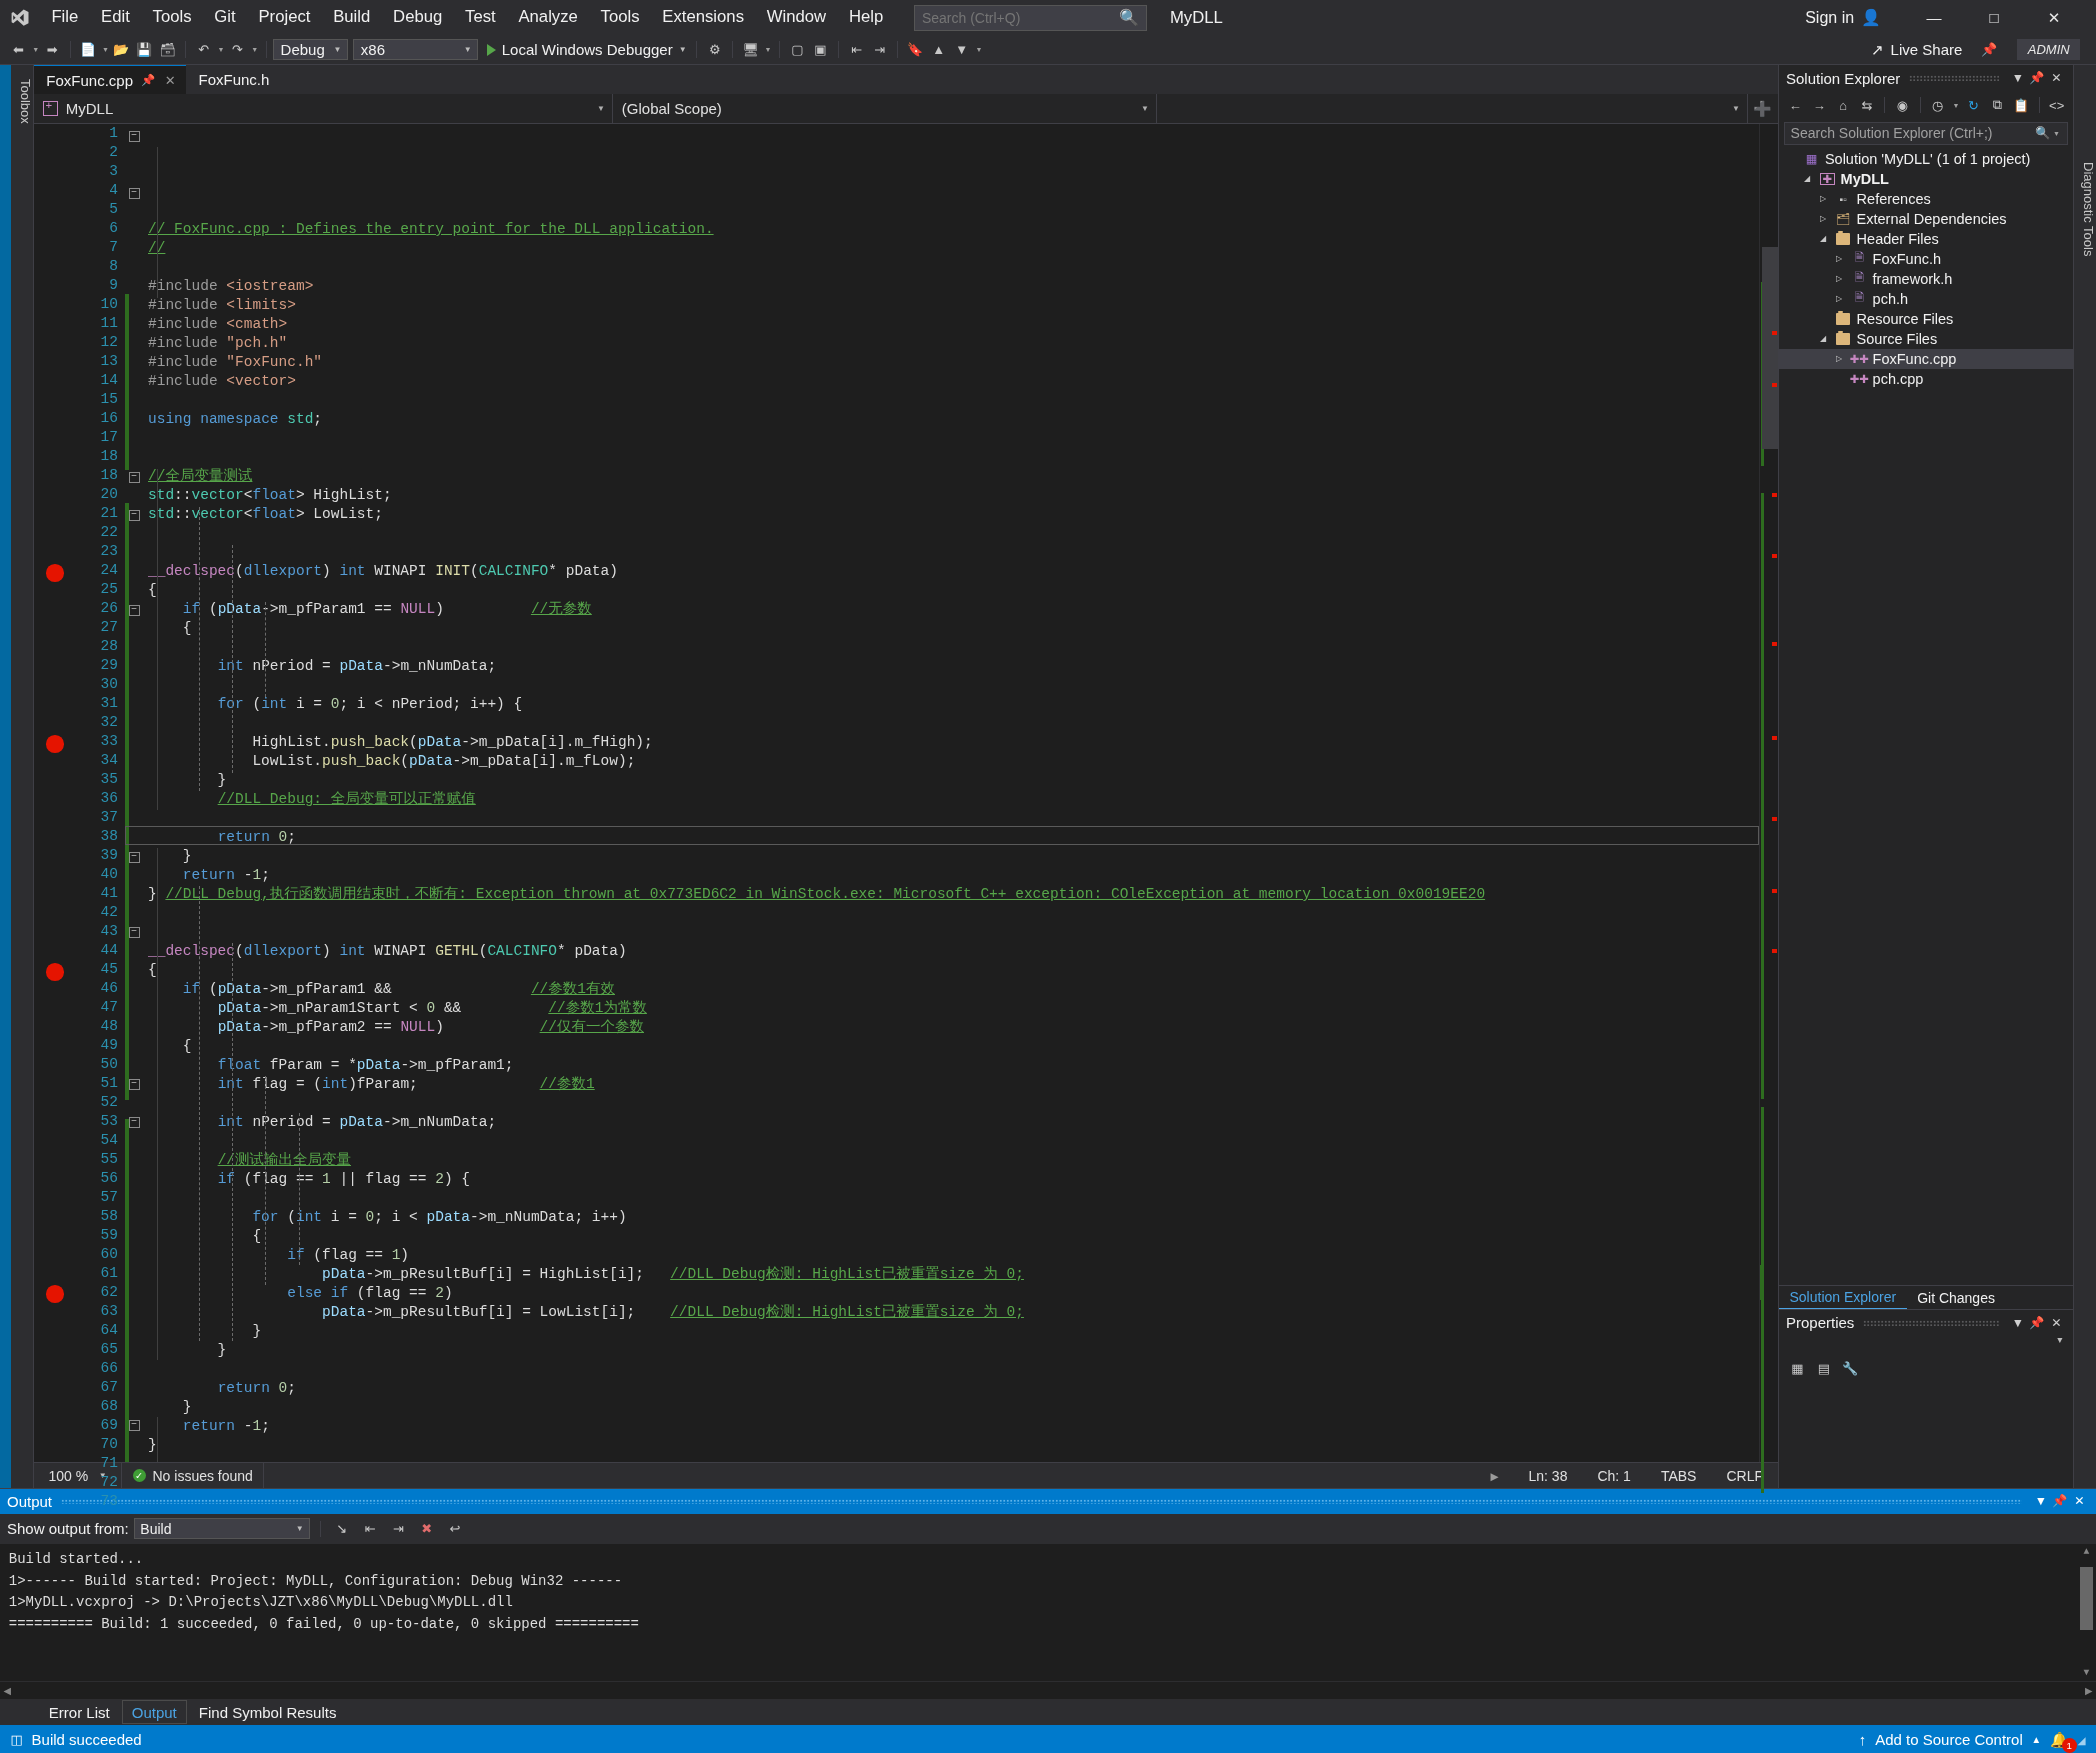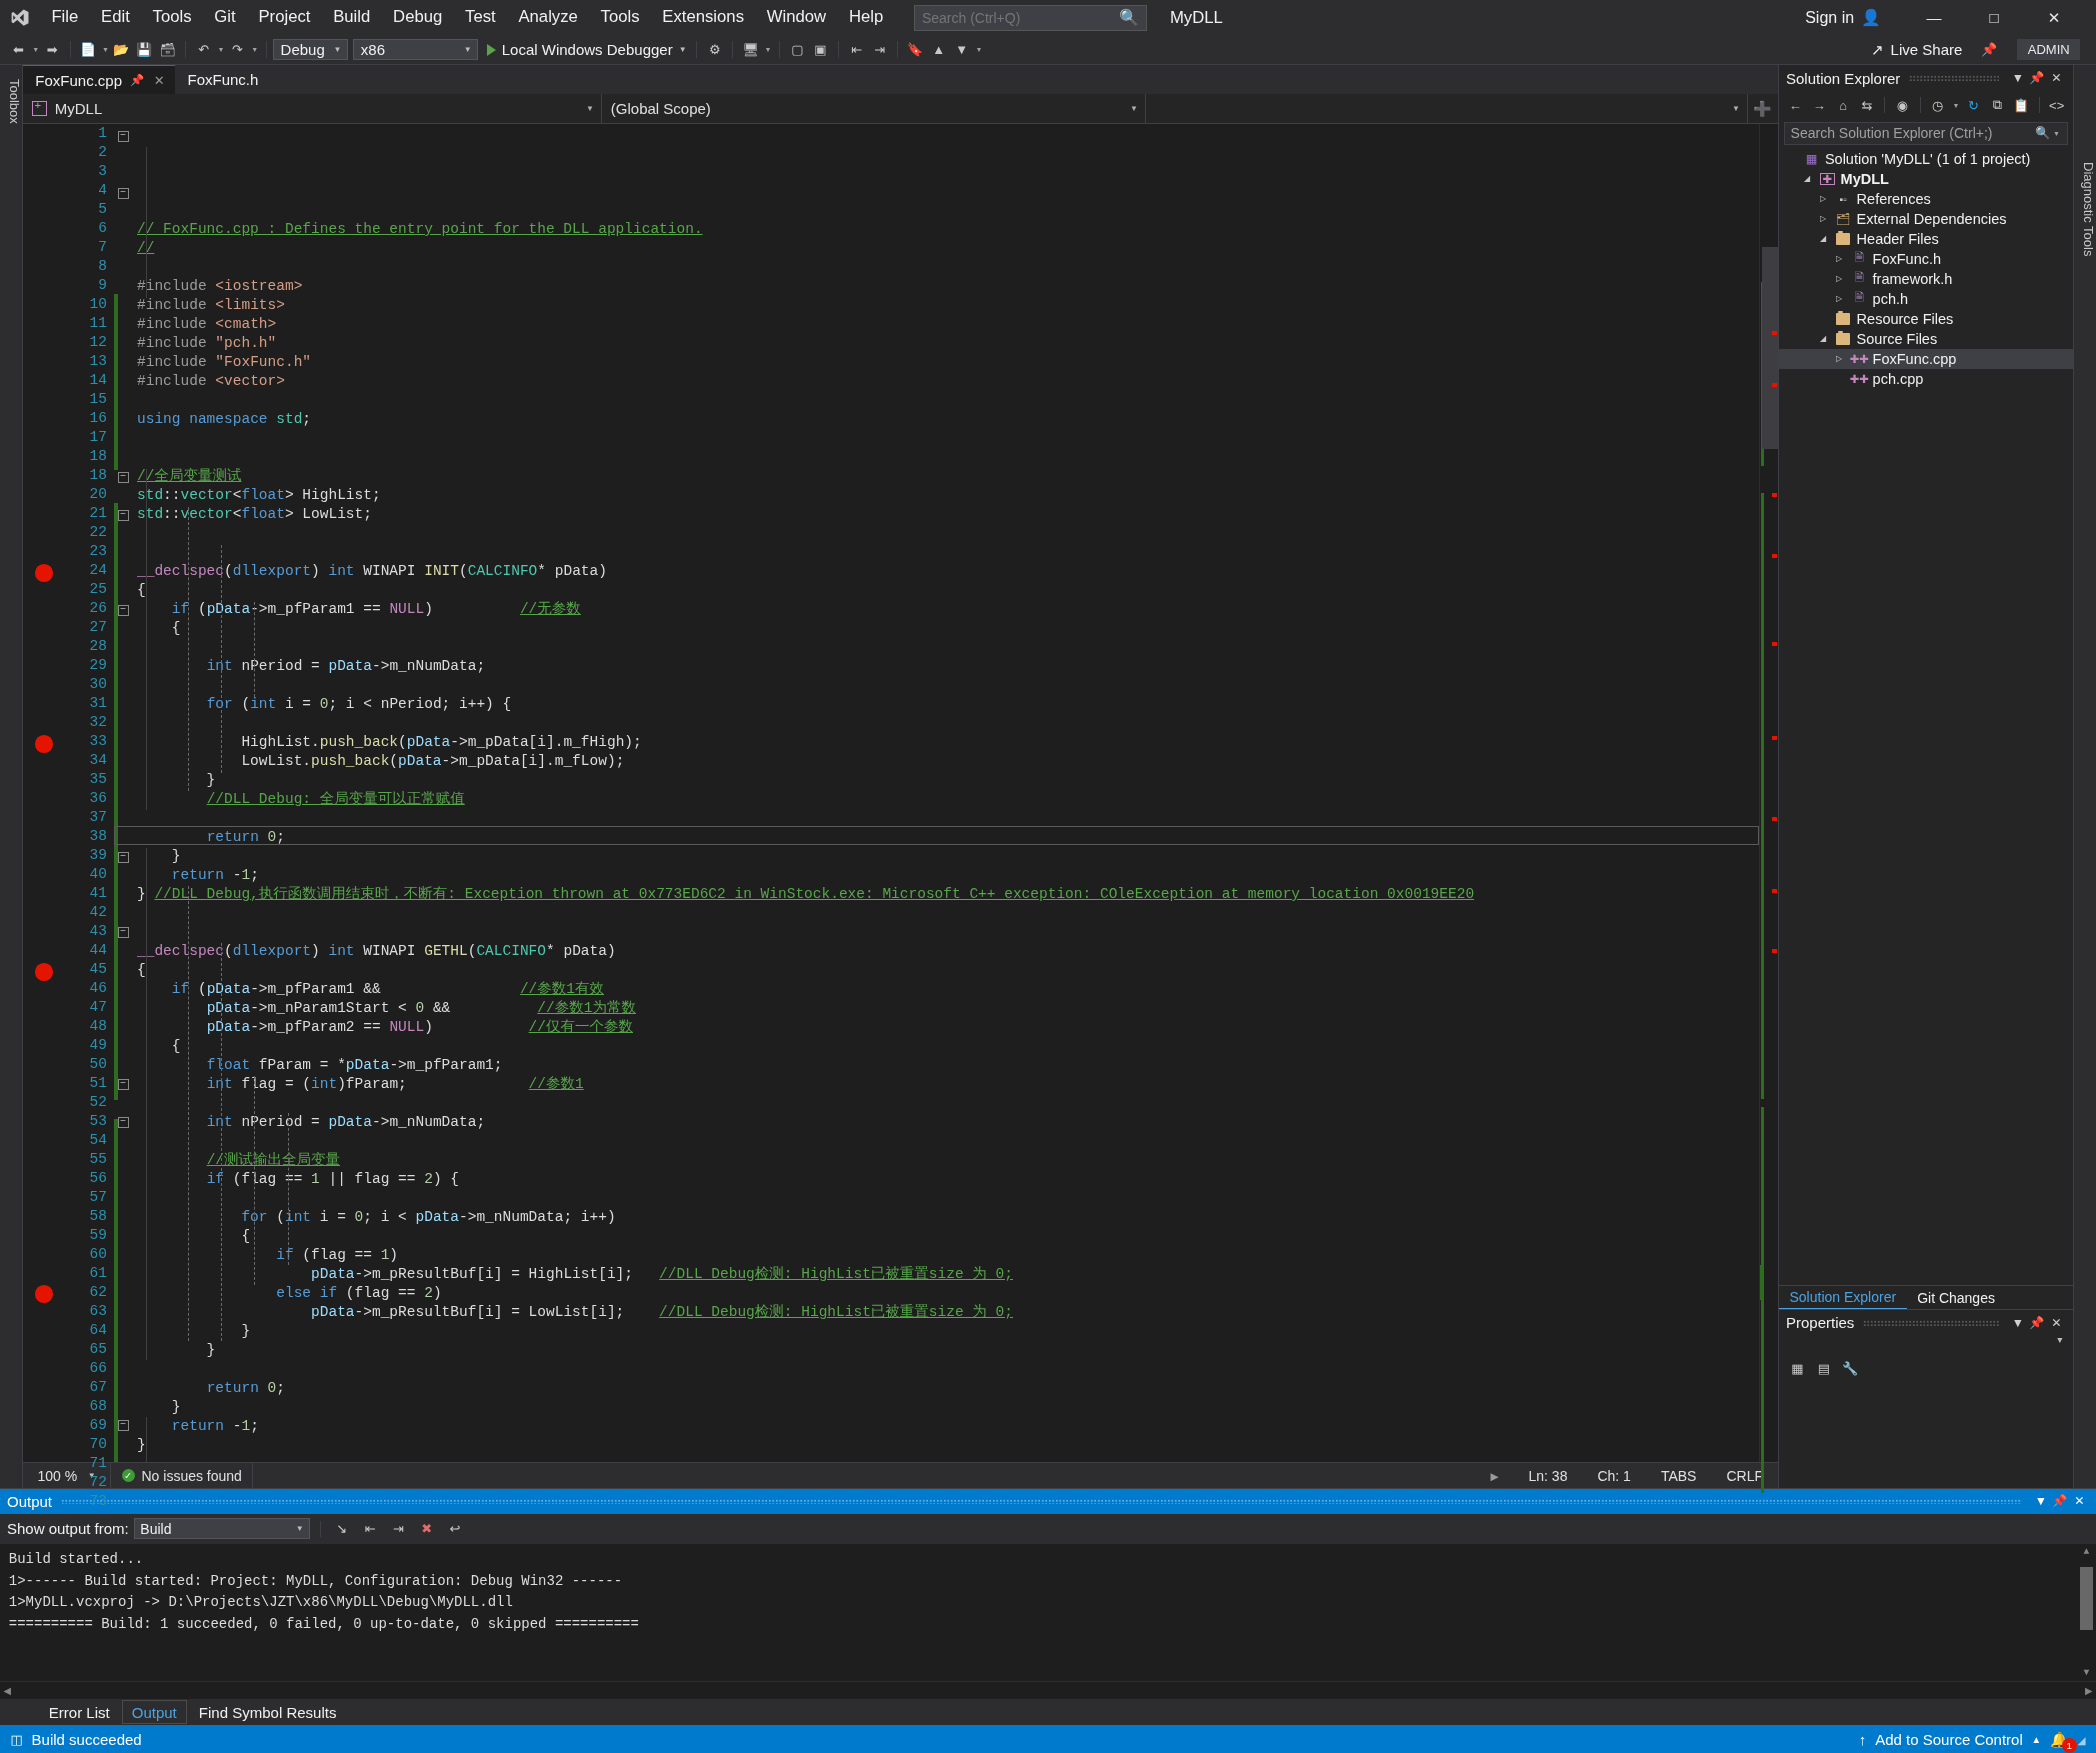--- a/index.html
+++ b/index.html
@@ -29,24 +29,24 @@
   .tb-sep{ width:0.9px; height:17.6px; background:#3f3f46; margin:0 6.1px; }
   .tbi{ width:23px; height:23px; display:flex; align-items:center; justify-content:center; font-size:13px; color:#c8c8c8;}
   .caret{ font-size:7px; color:#a0a0a0; margin-left:0.9px; width:9.7px; text-align:center;}
   .combo{ height:21px; background:#3f3f46; border:0.9px solid #555; display:flex; align-items:center;
      padding:0 5.3px 0 7px; font-size:15px; color:#f1f1f1; margin-right:5.3px; }
   .combo .cv{ flex:1; }
   .combo .cd{ font-size:8px; color:#bdbdbd; margin-left:8.8px; }
   .dbgbtn{ display:flex; align-items:center; gap:6.1px; font-size:15px; color:#f1f1f1; padding:0 3.5px; }
   .play{ width:0;height:0;border-left:9.7px solid #57a64a;border-top:6.1px solid transparent;border-bottom:6.1px solid transparent; }
   .live-share{ margin-left:auto; display:flex; align-items:center; gap:7px; font-size:15px; color:#f1f1f1;}
-  .admin-pill{ background:#3f3f46; color:#e8e8e8; font-size:13px; padding:2.6px 10.5px; margin-left:16px; margin-right:8.8px;}
-
-  
-  .body{ flex:1; display:flex; min-height:0; background:#000000; }
+  .admin-pill{ background:#3f3f46; color:#e8e8e8; font-size:13px; padding:2.6px 10.5px; margin-left:16px; margin-right:8.8px;font-style:italic;}
+
+  
+  .body{ flex:1; display:flex; min-height:0; background:#0369a1;padding-left:11px; }
   .toolboxstrip{ width:23px; background:#2d2d30; writing-mode:vertical-rl; text-orientation:mixed;
       font-size:13px; color:#c8c8c8; padding-top:14px; text-align:left; border-right:0.9px solid #3f3f46;}
   .diagstrip{ width:23px; background:#2d2d30; writing-mode:vertical-rl; text-orientation:mixed;
       font-size:13px; color:#c8c8c8; padding-top:97px; border-left:0.9px solid #3f3f46;}
 
   .center{ flex:1; display:flex; flex-direction:column; min-width:0; }
 
   
   .edtabs{ height:29px; background:#2d2d30; display:flex; align-items:stretch; flex:0 0 29px; }
   .etab{ display:flex; align-items:center; gap:8.8px; padding:0 10.5px 0 12.3px; font-size:15px; color:#f1f1f1;}

